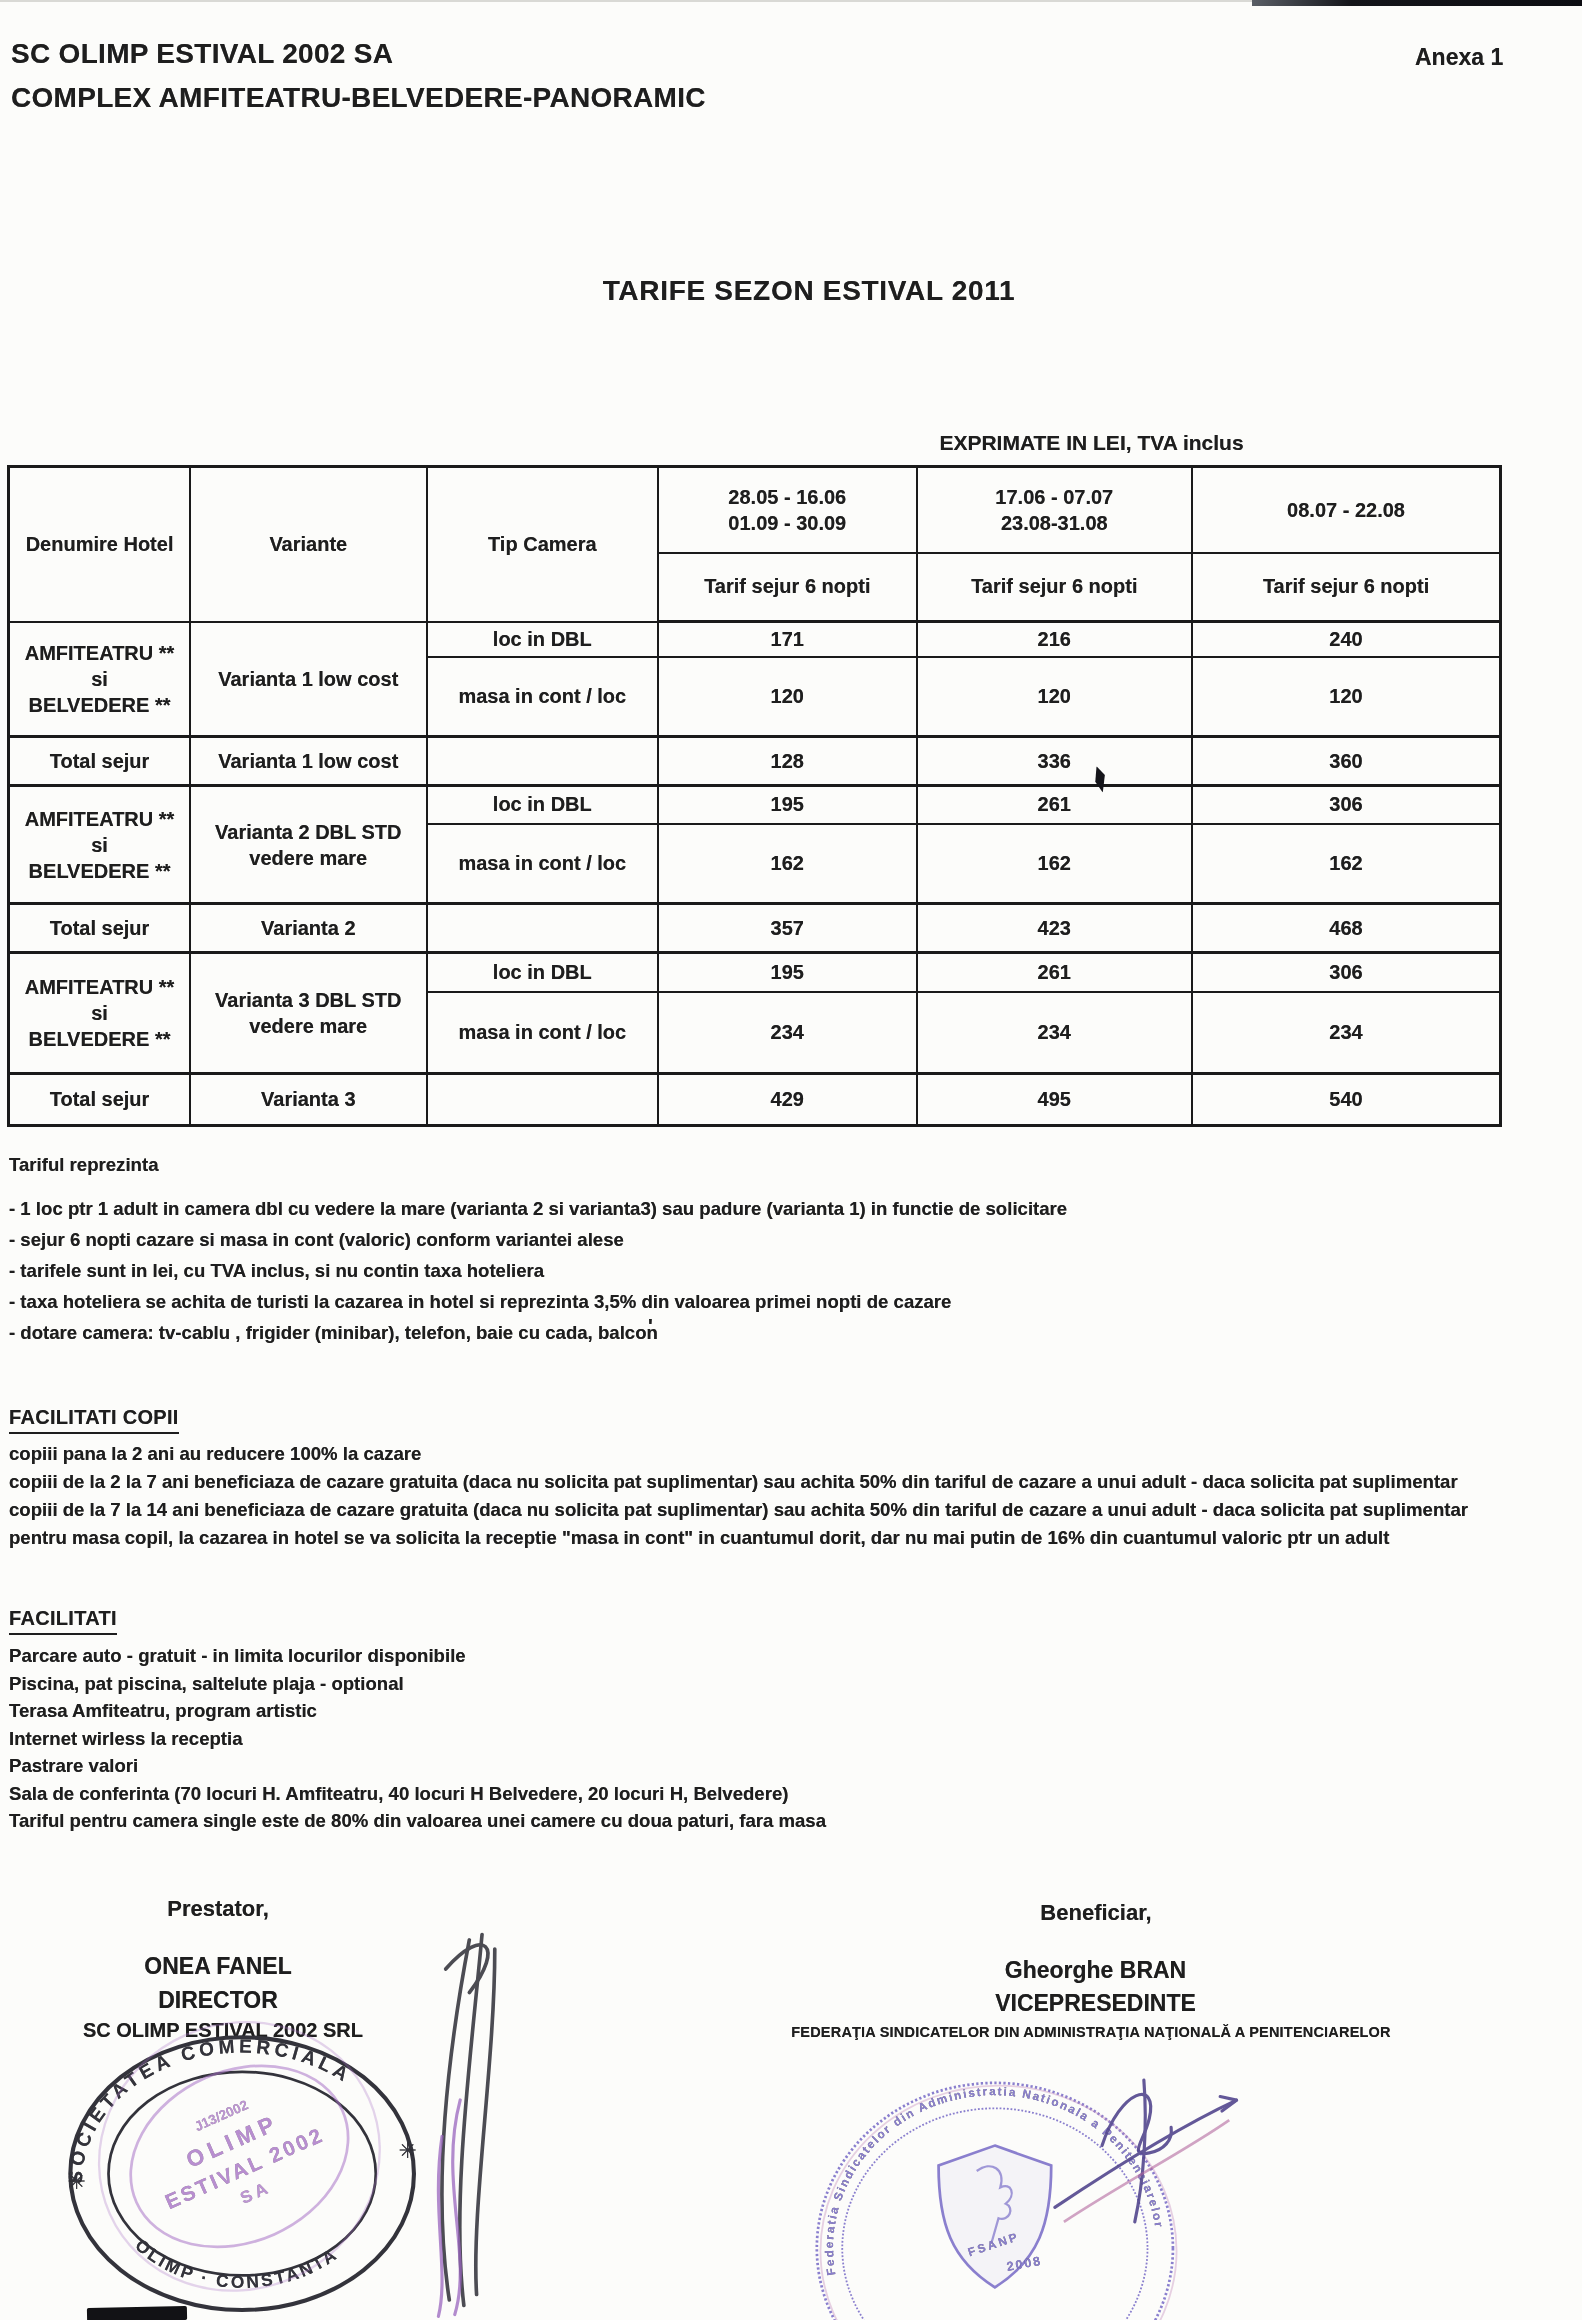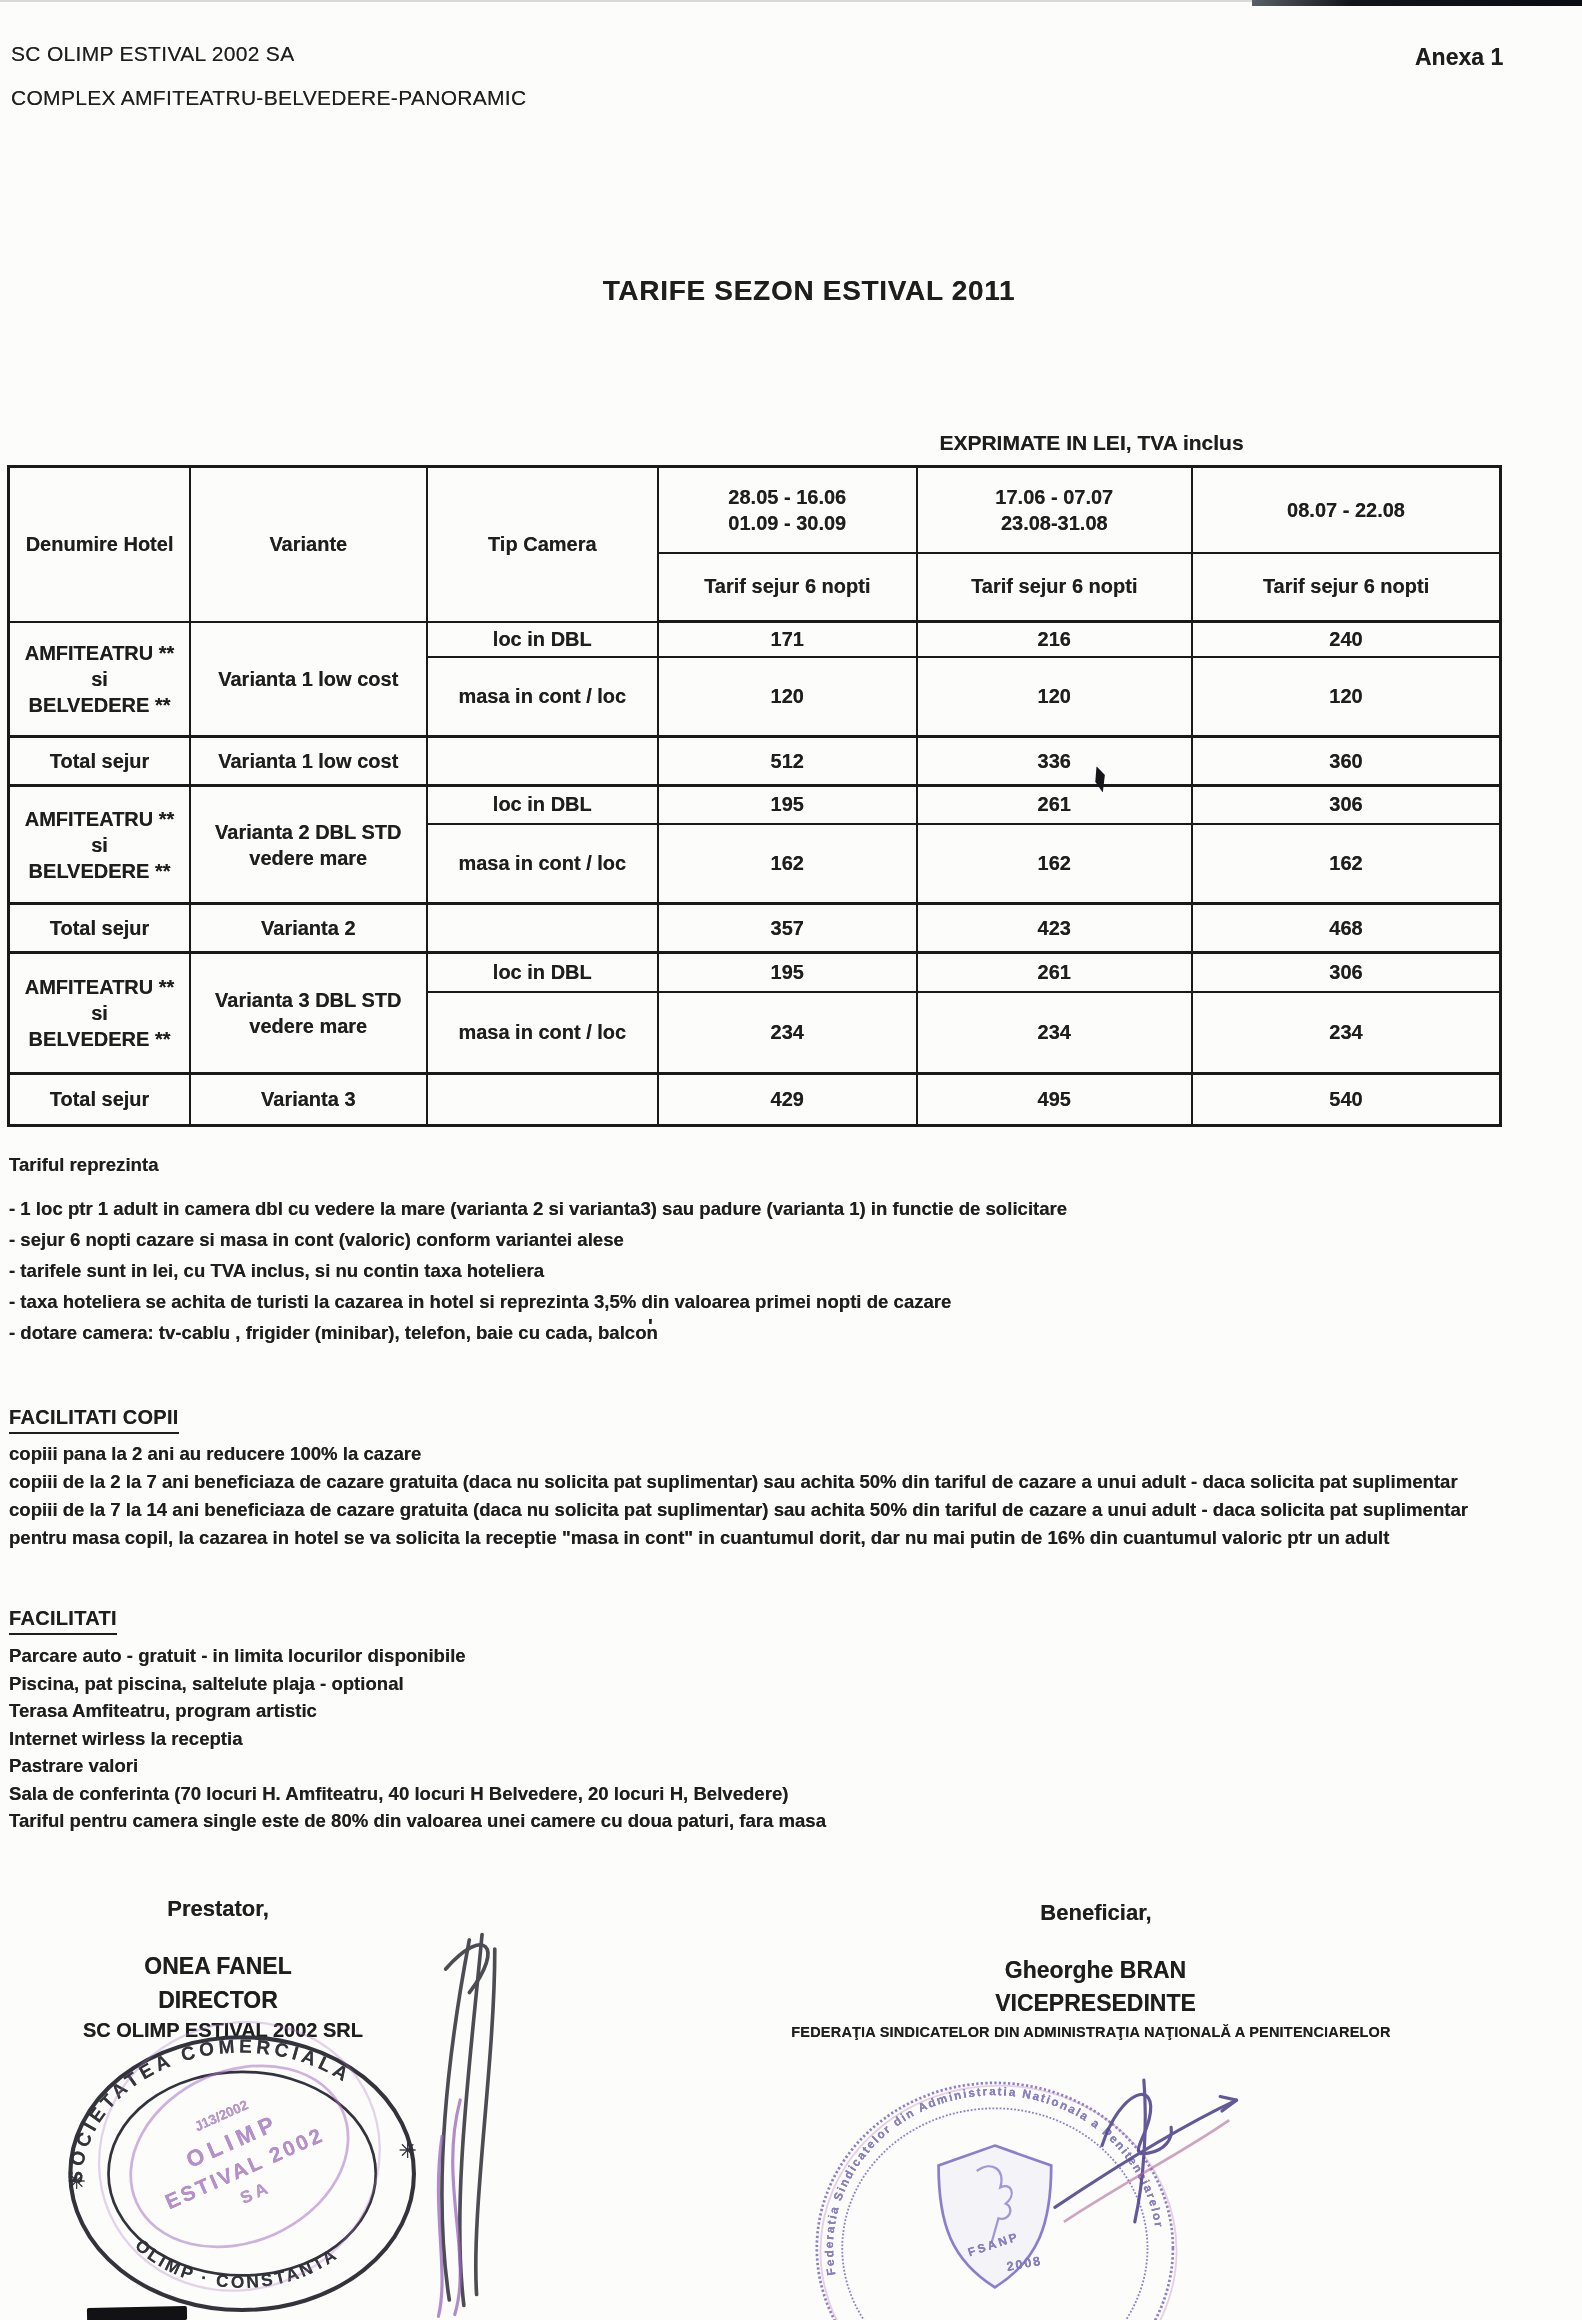--- a/index.html
+++ b/index.html
@@ -3,21 +3,21 @@
 <meta charset="utf-8">
 <style>
   html,body{margin:0;padding:0;background:#e6e6e2;}
   #page{position:relative;width:1583px;height:2320px;background:#fcfcfa;overflow:hidden;
         font-family:"Liberation Sans",sans-serif;color:#1e1e1e;}
   .abs{position:absolute;}
   .ink{text-shadow:0 0 0.5px rgba(25,25,25,.65);}
   .center{text-align:center;}
 
   
-  .company{font-size:21px;font-weight:400;letter-spacing:0.3px;line-height:28px;}
+  .company{font-size:28px;font-weight:700;letter-spacing:0.3px;line-height:28px;}
   .annex{font-size:23px;font-weight:700;}
   .doc-title{font-size:28px;font-weight:700;letter-spacing:0.7px;}
   .curr-note{font-size:21px;font-weight:700;}
 
   
   #tariff-table{border-collapse:collapse;table-layout:fixed;position:absolute;left:7.3px;top:465px;
                 width:1493px;border:3.6px solid #1a1a1a;}
   #tariff-table td{border:2.3px solid #1a1a1a;text-align:center;vertical-align:middle;
                    font-weight:700;font-size:20px;padding:0;overflow:hidden;}
   #tariff-table tr.total td{border-top-width:3.6px;border-bottom-width:3.6px;}
@@ -111,21 +111,21 @@
     <tr style="height:80px;">
       <td>masa in cont / loc</td>
       <td class="num">120</td>
       <td class="num">120</td>
       <td class="num">120</td>
     </tr>
     <tr class="total" style="height:49px;">
       <td>Total sejur</td>
       <td>Varianta 1 low cost</td>
       <td></td>
-      <td class="num">512</td>
+      <td class="num">128</td>
       <td class="num">336</td>
       <td class="num">360</td>
     </tr>
 
     <tr style="height:38px;">
       <td rowspan="2" class="cell-lines">
         <span>AMFITEATRU **</span>
         <span>si</span>
         <span>BELVEDERE **</span>
       </td>

